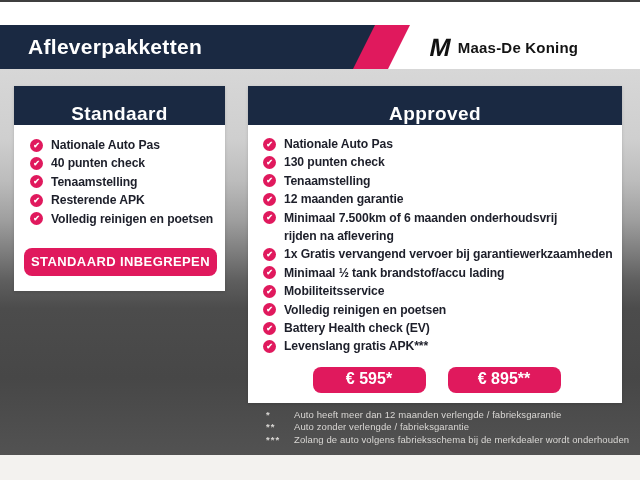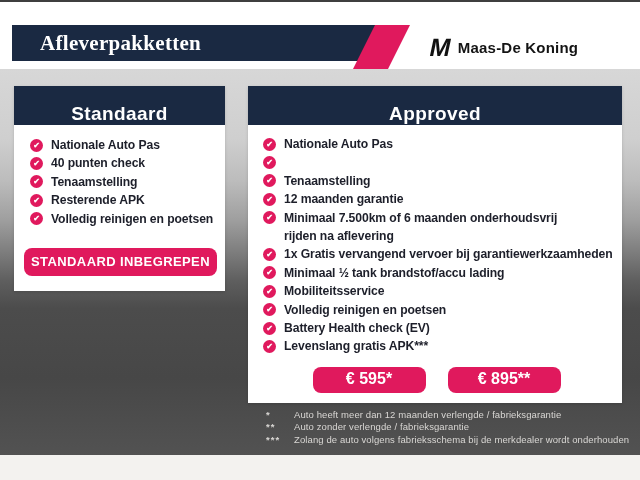--- a/index.html
+++ b/index.html
@@ -23,23 +23,23 @@
   .top-line{position:absolute;top:0;left:0;width:640px;height:2px;background:#3f3f3f;}
   
   .backdrop{
     position:absolute;top:69px;left:0;width:640px;height:386px;
     background:linear-gradient(180deg,#d7d7d7 0%,#cfcfcf 18%,#bcbcbc 29%,#9f9f9f 39%,#7f7f7f 47%,#5e5e5e 55%,#4c4c4c 62%,#474747 80%,#525252 100%);
   }
   .bottom-strip{position:absolute;left:0;bottom:0;width:640px;height:25px;background:var(--bottom_strip);}
 
   
   .header-navy{
-    position:absolute;top:25px;left:12px;width:376px;height:36px;background:var(--navy);
+    position:absolute;top:25px;left:0;width:376px;height:44px;background:var(--navy);
     clip-path:polygon(0 0,100% 0,calc(100% - 22px) 100%,0 100%);
-    display:flex;align-items:center;font-family:Liberation Serif, serif;
+    display:flex;align-items:center;
   }
   .header-title{
     color:#ffffff;font-size:21px;font-weight:bold;letter-spacing:.3px;padding-left:28px;
   }
   .header-pink{
     position:absolute;top:25px;left:353px;width:57px;height:44px;background:var(--pink);
     clip-path:polygon(22px 0,100% 0,calc(100% - 22px) 100%,0 100%);
   }
   .brand{
     position:absolute;top:25px;left:430px;height:44px;display:flex;align-items:center;
@@ -145,20 +145,21 @@
       <span class="panel-title">Approved</span>
     </div>
     <div class="panel-body">
       <div>
           <div class="item-row">
             <span class="check">✔</span>
             <span class="item-text">Nationale Auto Pas</span>
           </div>
           <div class="item-row">
             <span class="check">✔</span>
+            <span class="item-text">130 punten check</span>
           </div>
           <div class="item-row">
             <span class="check">✔</span>
             <span class="item-text">Tenaamstelling</span>
           </div>
           <div class="item-row">
             <span class="check">✔</span>
             <span class="item-text">12 maanden garantie</span>
           </div>
           <div class="item-row">

